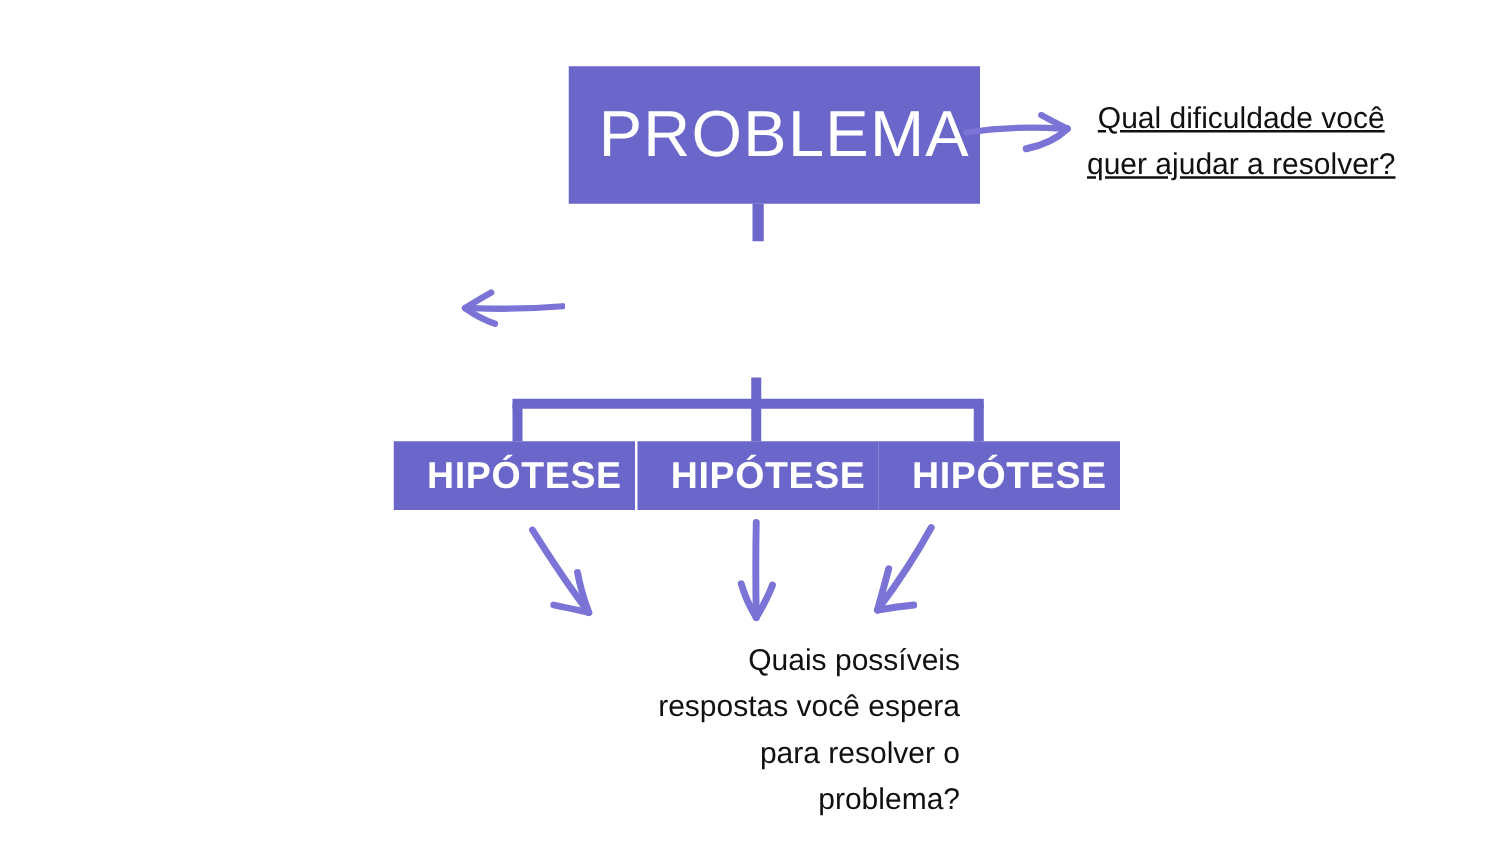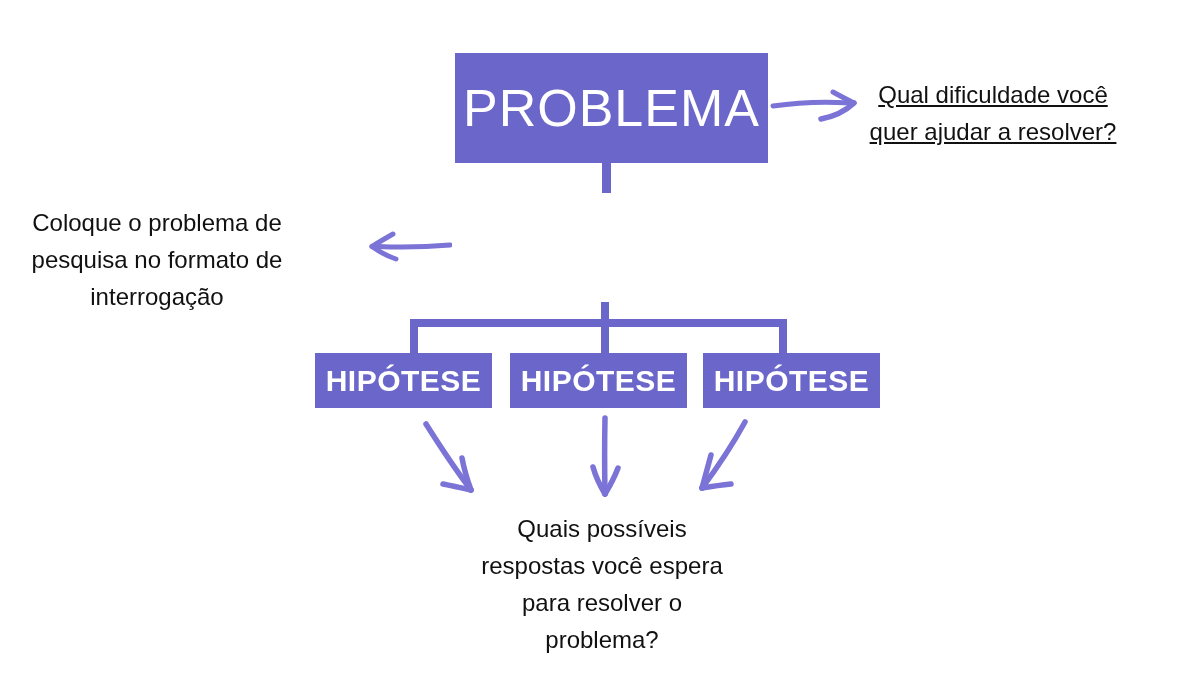--- a/index.html
+++ b/index.html
@@ -12,20 +12,21 @@
     font-family: "Liberation Sans", sans-serif;
   }
   .box {
     position: absolute;
     background: var(--accent, #6A66CA);
     color: var(--box_text, #ffffff);
     display: flex;
     align-items: center;
     justify-content: center;
     text-align: right;
+    padding-left: 16px;
   }
   .box-lg { font-size: 52px; letter-spacing: 1px; font-weight: 400; }
   .box-sm { font-size: 30px; letter-spacing: 0.5px; font-weight: 700; }
 
   .box-problema  { left: 455px; top: 53px;  width: 313px; height: 110px; }
   .box-pergunta  { left: 455px; top: 193px; width: 313px; height: 109px; }
   .box-hip1 { left: 315px; top: 353px; width: 177px; height: 55px; }
   .box-hip2 { left: 510px; top: 353px; width: 177px; height: 55px; }
   .box-hip3 { left: 703px; top: 353px; width: 177px; height: 55px; }
 
@@ -40,21 +41,21 @@
   .note {
     position: absolute;
     white-space: pre-line;
     text-align: center;
     color: var(--ink, #111111);
     font-size: 24px;
     line-height: 37px;
   }
   .note-problema { left: 853px; top: 76px;  width: 280px; text-decoration: underline; }
   .note-pergunta { left: 17px;  top: 204px; width: 280px; }
-  .note-hipotese { left: 452px; top: 510px; width: 300px; }
+  .note-hipotese { left: 468px; top: 510px; width: 300px; text-align: right; }
 
   .arrow { position: absolute; color: var(--arrow, #7B73D6); }
   .arrow svg { display: block; }
   .arrow path {
     fill: none;
     stroke: currentColor;
     stroke-linecap: round;
     stroke-linejoin: round;
   }
   .arrow-problema { left: 770px; top: 86px;  }
@@ -115,21 +116,18 @@
   <div class="arrow arrow-hip-r">
     <svg width="64" height="84" viewBox="0 0 64 84">
       <path d="M57 4 C 46 24, 32 46, 14 70" stroke-width="5.5"></path>
       <path d="M14 70 C 17 59, 20 48, 23 37" stroke-width="5.5"></path>
       <path d="M14 70 C 23 68.5, 33 67, 43 66" stroke-width="5.5"></path>
     </svg>
   </div>
 
   <div class="note note-problema">Qual dificuldade você
 quer ajudar a resolver?</div>
-  <div class="note note-pergunta">Coloque o problema de
-pesquisa no formato de
-interrogação</div>
   <div class="note note-hipotese">Quais possíveis
 respostas você espera
 para resolver o
 problema?</div>
 
 </div>
 
 </body></html>

